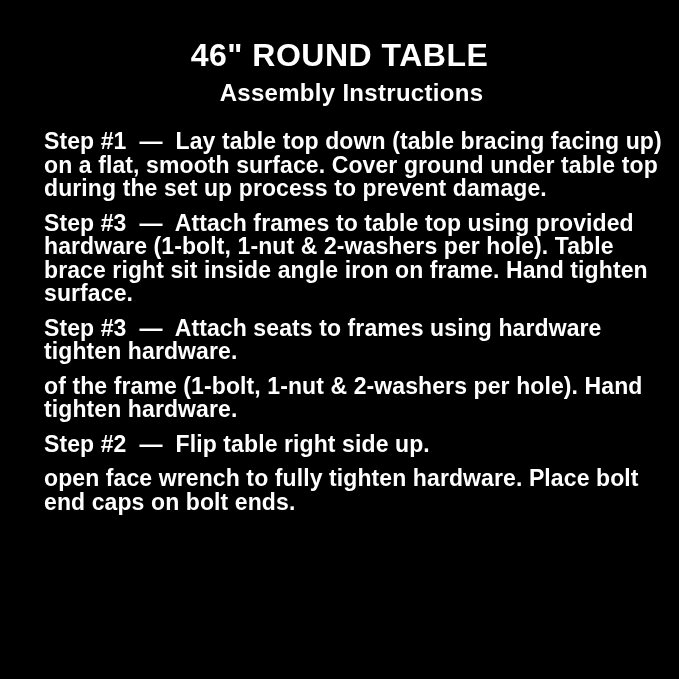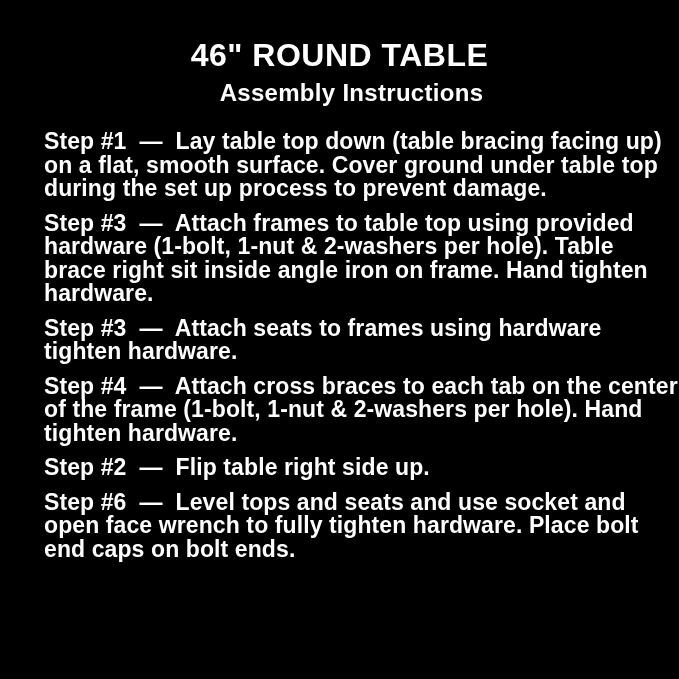--- a/index.html
+++ b/index.html
@@ -52,19 +52,19 @@
   }
 </style>
 </head>
 <body>
 
 <div class="page">
   <h1 class="title">46" ROUND TABLE</h1>
   <h2 class="subtitle">Assembly Instructions</h2>
   <div class="steps" id="steps">
       <p class="step"><span class="line">Step #1  —  Lay table top down (table bracing facing up)</span><span class="line">on a flat, smooth surface. Cover ground under table top</span><span class="line">during the set up process to prevent damage.</span></p>
-      <p class="step"><span class="line">Step #3  —  Attach frames to table top using provided</span><span class="line">hardware (1-bolt, 1-nut &amp; 2-washers per hole). Table</span><span class="line">brace right sit inside angle iron on frame. Hand tighten</span><span class="line">hardware.</span></p>
+      <p class="step"><span class="line">Step #3  —  Attach frames to table top using provided</span><span class="line">hardware (1-bolt, 1-nut &amp; 2-washers per hole). Table</span><span class="line">brace right sit inside angle iron on frame. Hand tighten</span><span class="line">surface.</span></p>
       <p class="step"><span class="line">Step #3  —  Attach seats to frames using hardware</span><span class="line">tighten hardware.</span></p>
-      <p class="step"><span class="line">Step #4  —  Attach cross braces to each tab on the center</span><span class="line">of the frame (1-bolt, 1-nut &amp; 2-washers per hole). Hand</span><span class="line">tighten hardware.</span></p>
+      <p class="step"><span class="line">of the frame (1-bolt, 1-nut &amp; 2-washers per hole). Hand</span><span class="line">tighten hardware.</span></p>
       <p class="step"><span class="line">Step #2  —  Flip table right side up.</span></p>
-      <p class="step"><span class="line">Step #6  —  Level tops and seats and use socket and</span><span class="line">open face wrench to fully tighten hardware. Place bolt</span><span class="line">end caps on bolt ends.</span></p>
+      <p class="step"><span class="line">open face wrench to fully tighten hardware. Place bolt</span><span class="line">end caps on bolt ends.</span></p>
     </div>
 </div>
 
 </body></html>

